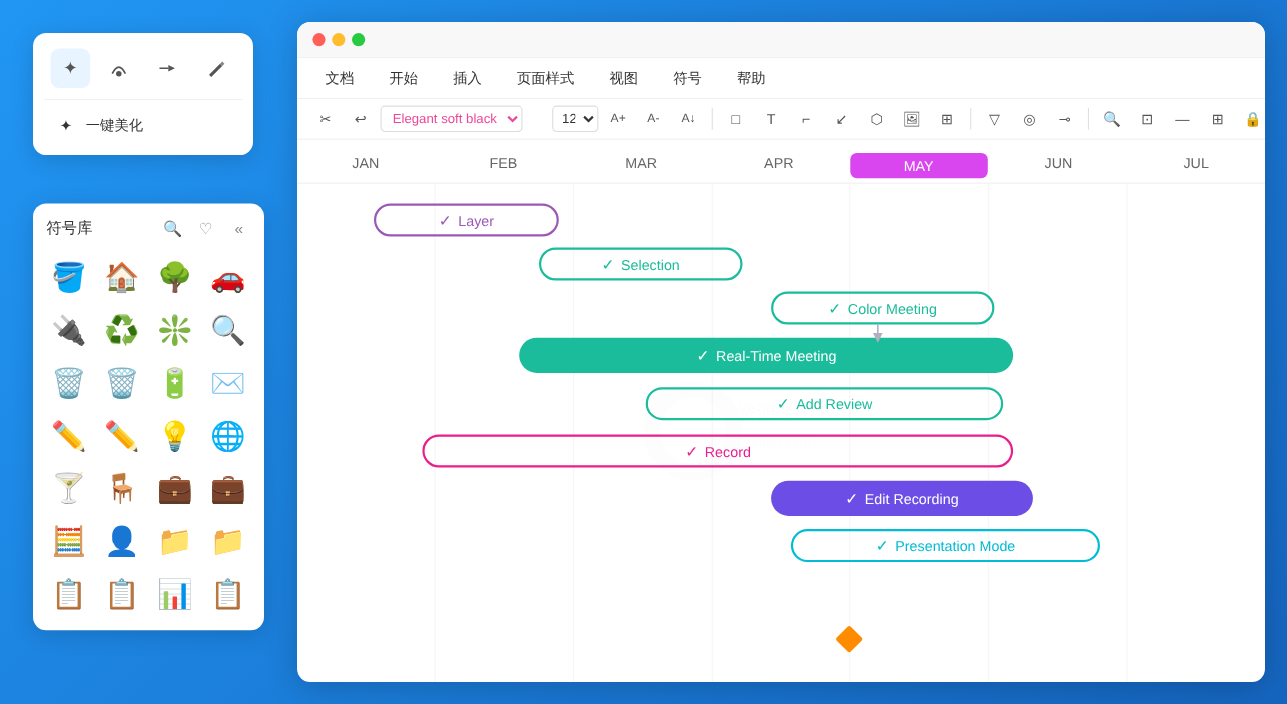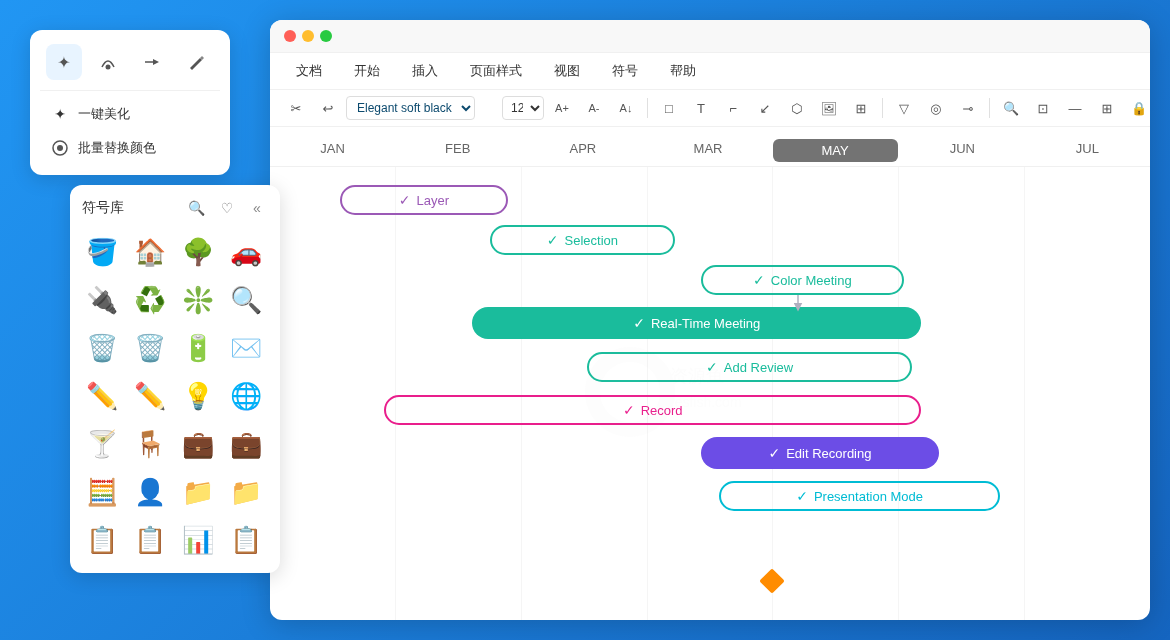--- a/index.html
+++ b/index.html
@@ -73,21 +73,20 @@
     .symbol-panel {
       position: absolute;
       top: 185px;
       left: 30px;
       background: white;
       border-radius: 12px;
       box-shadow: 0 4px 20px rgba(0,0,0,0.15);
       padding: 12px;
       width: 210px;
       z-index: 10;
-      margin-left: 40px;
     }
     .panel-header {
       display: flex;
       align-items: center;
       justify-content: space-between;
       margin-bottom: 12px;
     }
     .panel-title {
       font-size: 14px;
       font-weight: 500;
@@ -197,21 +196,21 @@
       font-size: 13px;
       color: #555;
       flex-shrink: 0;
     }
     .font-select {
       border: 1px solid #ddd;
       border-radius: 4px;
       padding: 2px 6px;
       font-size: 12px;
       height: 24px;
-      color: #0c4a6e;
+      color: #ec4899;
       cursor: pointer;
       background: white;
     }
     .font-size-select {
       border: 1px solid #ddd;
       border-radius: 4px;
       padding: 2px 4px;
       font-size: 12px;
       height: 24px;
       width: 42px;
@@ -247,21 +246,21 @@
     }
     .gantt-month {
       flex: 1;
       text-align: center;
       font-size: 13px;
       font-weight: 500;
       color: #666;
       padding: 10px 0;
     }
     .gantt-month.active {
-      background: #737373;
+      background: #d946ef;
       color: white;
       border-radius: 6px;
       margin: 4px 2px;
       padding: 4px 0;
     }
     .gantt-col {
       flex: 1;
       border-right: 1px solid #f5f5f5;
       height: 100%;
     }
@@ -361,29 +360,20 @@
       <svg width="18" height="18" viewBox="0 0 18 18">
         <path d="M3 15 L13 5 L15 7 L5 17 Z" fill="#555"></path>
         <path d="M13 5 L15 3 L17 5 L15 7 Z" fill="#888"></path>
       </svg>
     </button>
   </div>
   <div class="toolbar-menu">
     <div class="menu-item">
       <span class="menu-icon">✦</span>
       <span>一键美化</span>
-    </div>
-    <div class="menu-item">
-      <span class="menu-icon">
-        <svg width="18" height="18" viewBox="0 0 18 18">
-          <circle cx="9" cy="9" r="7" stroke="#555" stroke-width="1.5" fill="none"></circle>
-          <circle cx="9" cy="9" r="3" fill="#555"></circle>
-        </svg>
-      </span>
-      <span>批量替换颜色</span>
     </div>
   </div>
 </div>
 
 <div class="symbol-panel">
   <div class="panel-header">
     <span class="panel-title">符号库</span>
     <div class="panel-icons">
       <span class="panel-icon-btn">🔍</span>
       <span class="panel-icon-btn">♡</span>
@@ -472,22 +462,22 @@
     <button class="app-tb-btn">🔒</button>
     <button class="app-tb-btn">⊞</button>
 
   </div>
 
   <div class="gantt-area">
 
     <div class="gantt-header">
       <div class="gantt-month">JAN</div>
       <div class="gantt-month">FEB</div>
+      <div class="gantt-month">MAR</div>
       <div class="gantt-month">APR</div>
-      <div class="gantt-month">MAR</div>
       <div class="gantt-month active">MAY</div>
       <div class="gantt-month">JUN</div>
       <div class="gantt-month">JUL</div>
     </div>
 
     <div style="position:relative; height: calc(100% - 40px);">
 
       <div style="position:absolute;top:0;left:0;right:0;bottom:0;display:flex;">
         <div class="gantt-col"></div>
         <div class="gantt-col"></div>

